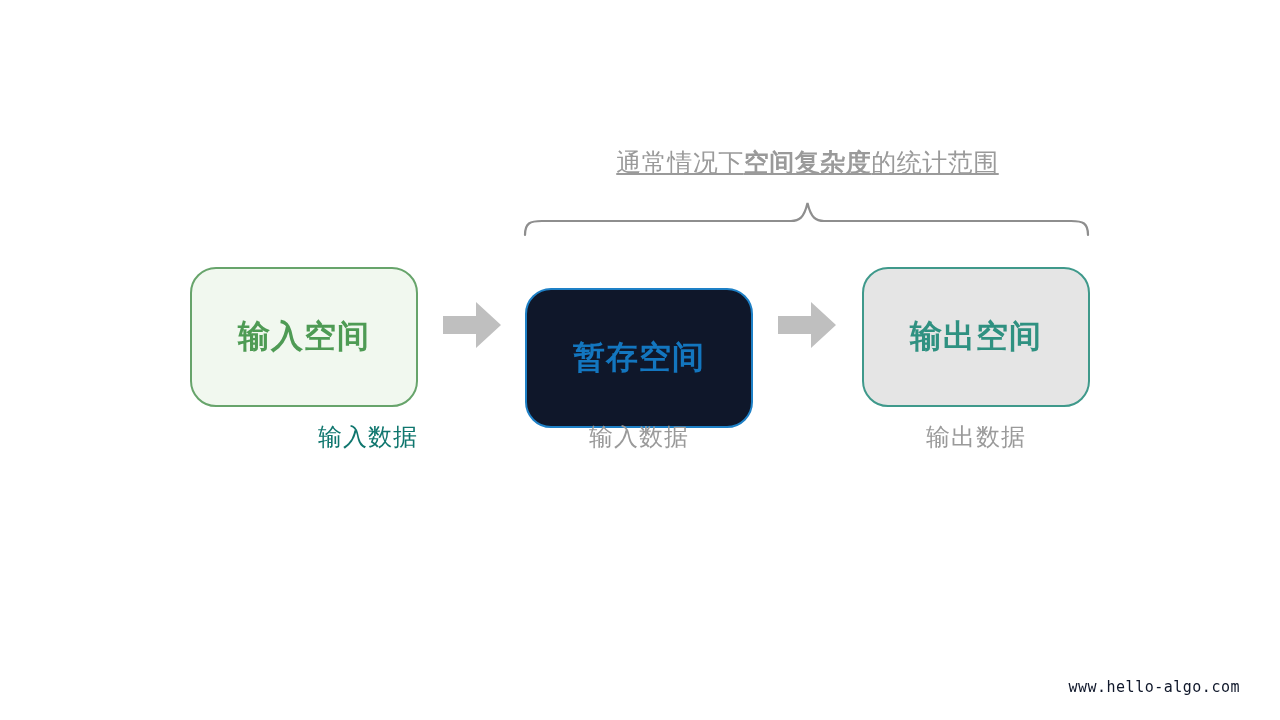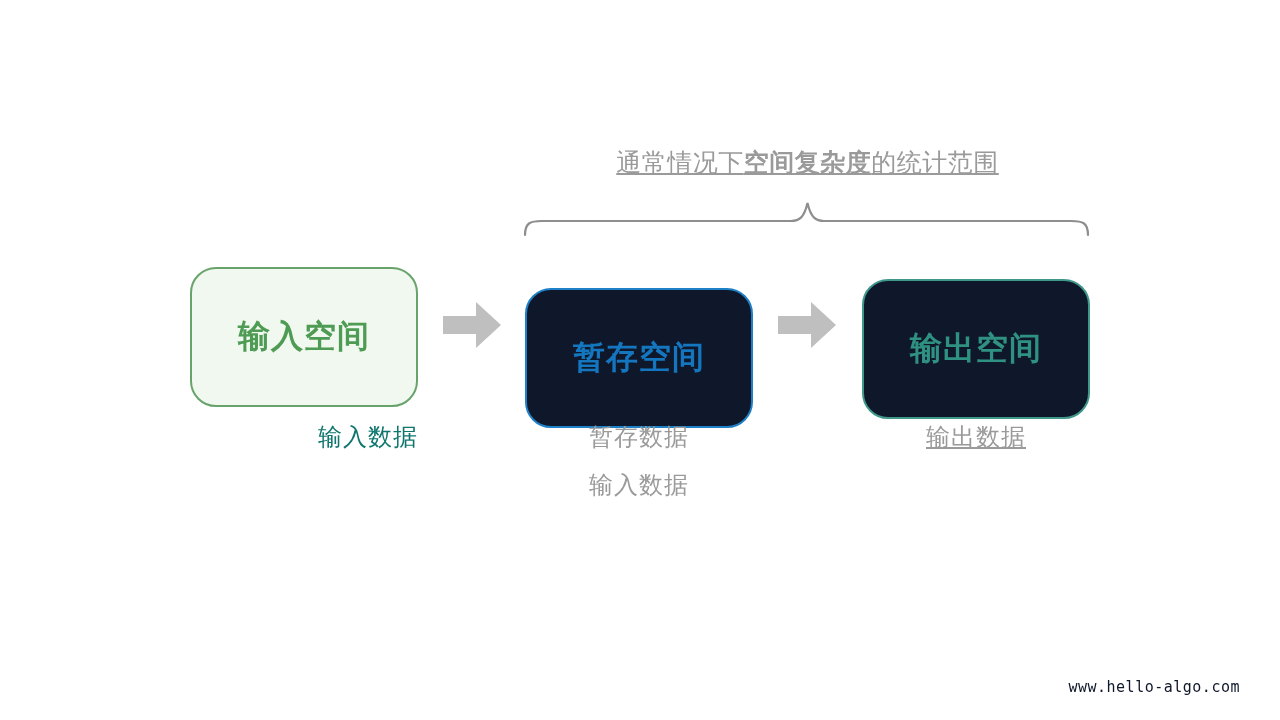--- a/index.html
+++ b/index.html
@@ -33,21 +33,21 @@
   .arrow1{left:443px;}
   .arrow2{left:778px;}
   .anno{
     top:413px;width:228px;
     text-align:center;
     font-size:24px;line-height:48px;
     letter-spacing:1px;
   }
   .anno1{left:190px;}
   .anno2{left:525px;}
-  .anno3{left:862px;text-decoration:underline;}
+  .anno3{left:862px;}
   .watermark{
     right:40px;top:678px;
     font-family:"DejaVu Sans Mono","Liberation Mono",monospace;
     font-size:15px;letter-spacing:0.5px;
   }
 </style>
 </head>
 <body style="background: rgb(255, 255, 255);">
 
 <div class="abs title" style="color: rgb(154, 154, 154);">
@@ -67,30 +67,29 @@
 </svg>
 
 <div class="abs box box2" style="background: #0f172a; border-color: rgb(30, 128, 198); color: rgb(19, 118, 191); margin-top: 21px;">
   <span>暂存空间</span>
 </div>
 
 <svg class="abs arrow-svg arrow2" width="58" height="46" viewBox="0 0 58 46">
   <polygon points="0,14 33,14 33,0 58,23 33,46 33,32 0,32" fill="#bfbfbf"></polygon>
 </svg>
 
-<div class="abs box box3" style="background: #0f172a; border-color: rgb(63, 153, 139); color: rgb(47, 145, 129); margin-top: 12px;">
+<div class="abs box box3" style="background: #e5e5e5; border-color: rgb(63, 153, 139); color: rgb(47, 145, 129);">
   <span>输出空间</span>
 </div>
 
 <div class="abs anno anno1" style="color: #0f766e; text-align: right;">
   <div>输入数据</div>
 </div>
 
 <div class="abs anno anno2" style="color: rgb(154, 154, 154);">
-  <div>暂存数据</div>
   <div>输入数据</div>
 </div>
 
 <div class="abs anno anno3" style="color: rgb(154, 154, 154);">
   <div>输出数据</div>
 </div>
 
 <div class="abs watermark" style="color: #0f172a;">www.hello-algo.com</div>
 
 </body></html>

